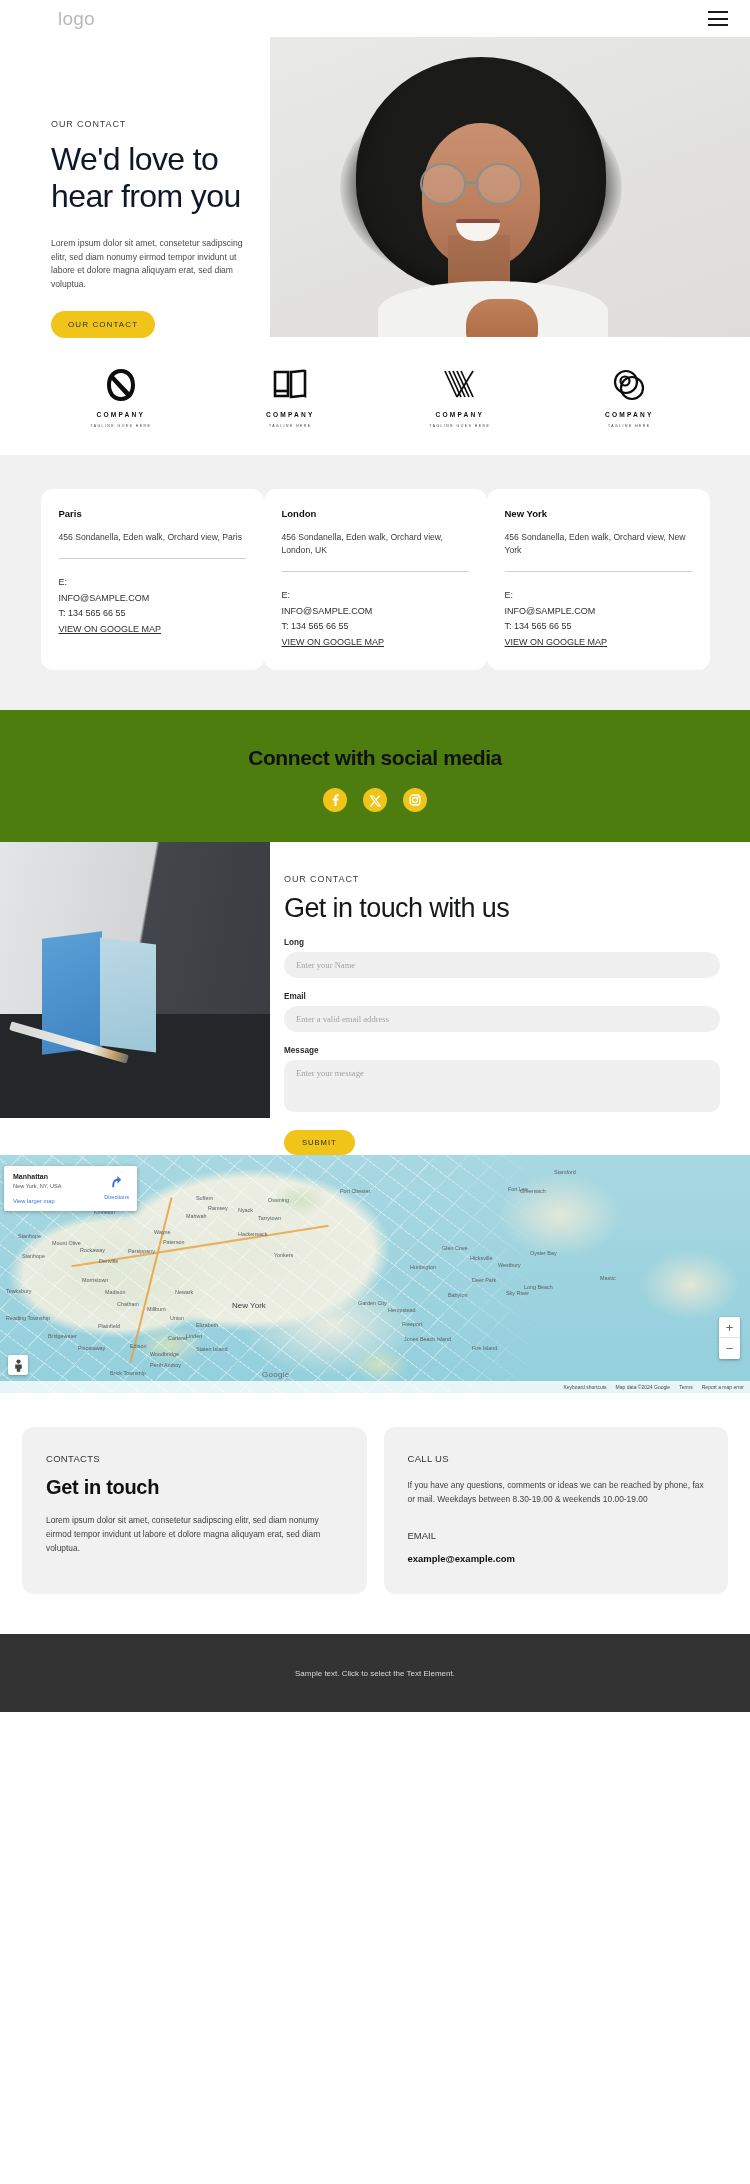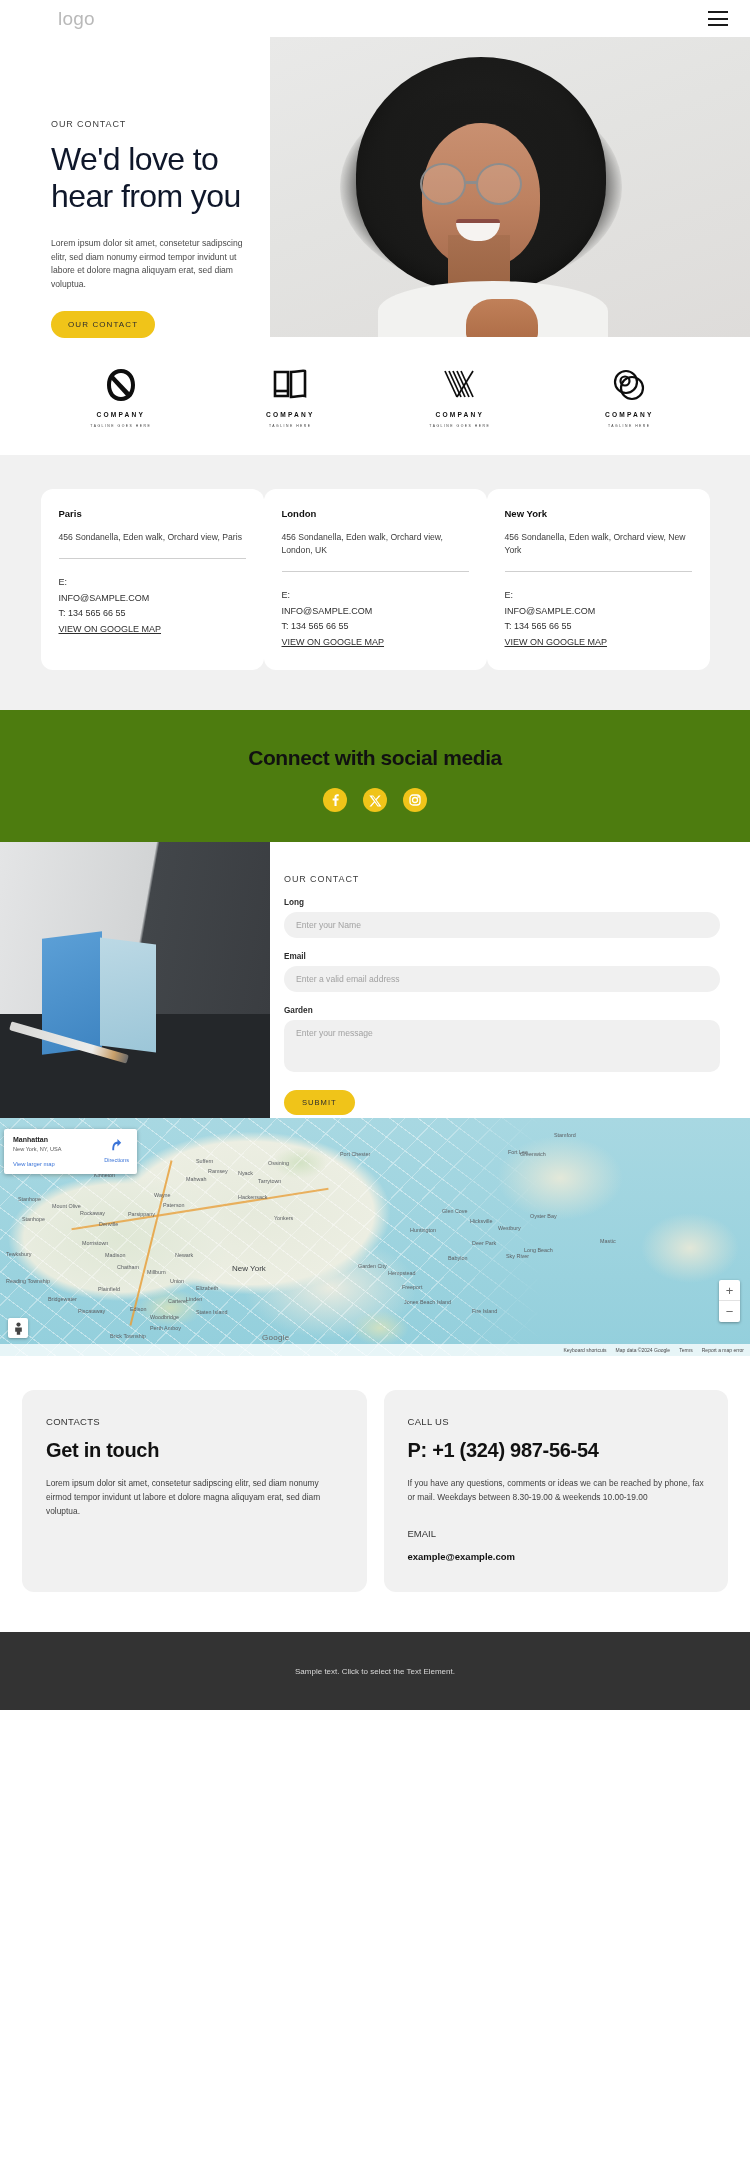--- a/index.html
+++ b/index.html
@@ -178,21 +178,21 @@
   }
   .split-form { flex: 1; padding: 32px 30px 0 14px; background: #fff; }
   .form-title {
     font-size: 27px; line-height: 32px; font-weight: 400; letter-spacing: -.6px;
     color: #15171a; margin-top: 8px;
   }
   .field-label { font-size: 8.2px; font-weight: 700; color: #2b2b2b; margin: 14px 0 5px; }
   .field {
     width: 100%; background: #f0f0f0; border: none; border-radius: 14px;
     padding: 8px 12px; font-size: 8.6px; color: #8d8d8d;
-    font-family: Liberation Sans, sans-serif;
+    font-family: Liberation Serif, serif;
   }
   .field::placeholder { color: #a2a2a2; }
   textarea.field { height: 52px; border-radius: 10px; resize: none; }
   .submit {
     margin-top: 14px; background: #f0c419; color: #2c2c2c; border: none;
     border-radius: 16px; padding: 8px 18px; font-size: 7.6px; letter-spacing: 1px;
     cursor: pointer; text-transform: uppercase;
     font-family: "Liberation Sans", sans-serif;
   }
 
@@ -428,28 +428,29 @@
   <div class="split">
     <div class="split-img">
       <div class="si-wall"></div>
       <div class="si-dark"></div>
       <div class="si-card-a"></div>
       <div class="si-card-b"></div>
       <div class="si-pencil"></div>
     </div>
     <div class="split-form">
       <div class="eyebrow">OUR CONTACT</div>
+      <h2 class="form-title">Get in touch with us</h2>
 
       <div class="field-label">Long</div>
       <input class="field" type="text" placeholder="Enter your Name" style="">
 
       <div class="field-label">Email</div>
       <input class="field" type="text" placeholder="Enter a valid email address" style="">
 
-      <div class="field-label">Garden</div>
+      <div class="field-label">Message</div>
       <textarea class="field" placeholder="Enter your message" style=""></textarea>
 
       <button class="submit">SUBMIT</button>
     </div>
   </div>
 
   <div class="map">
     <div class="map-land"></div>
     <div class="map-green"></div>
     <div class="map-roads"></div>
@@ -549,21 +550,20 @@
   </div>
 
   <div class="bottom">
     <div class="bcard">
       <div class="bc-eyebrow">CONTACTS</div>
       <div class="bc-title">Get in touch</div>
       <div class="bc-para">Lorem ipsum dolor sit amet, consetetur sadipscing elitr, sed diam nonumy eirmod tempor invidunt ut labore et dolore magna aliquyam erat, sed diam voluptua.</div>
     </div>
     <div class="bcard">
       <div class="bc-eyebrow">CALL US</div>
-      <div class="bc-title">P: +1 (324) 987-56-54</div>
       <div class="bc-para">If you have any questions, comments or ideas we can be reached by phone, fax or mail. Weekdays between 8.30-19.00 &amp; weekends 10.00-19.00</div>
       <div class="bc-sub">EMAIL</div>
       <div class="bc-email">example@example.com</div>
     </div>
   </div>
 
   <div class="footer">
     <div class="footer-text">Sample text. Click to select the Text Element.</div>
   </div>
 

